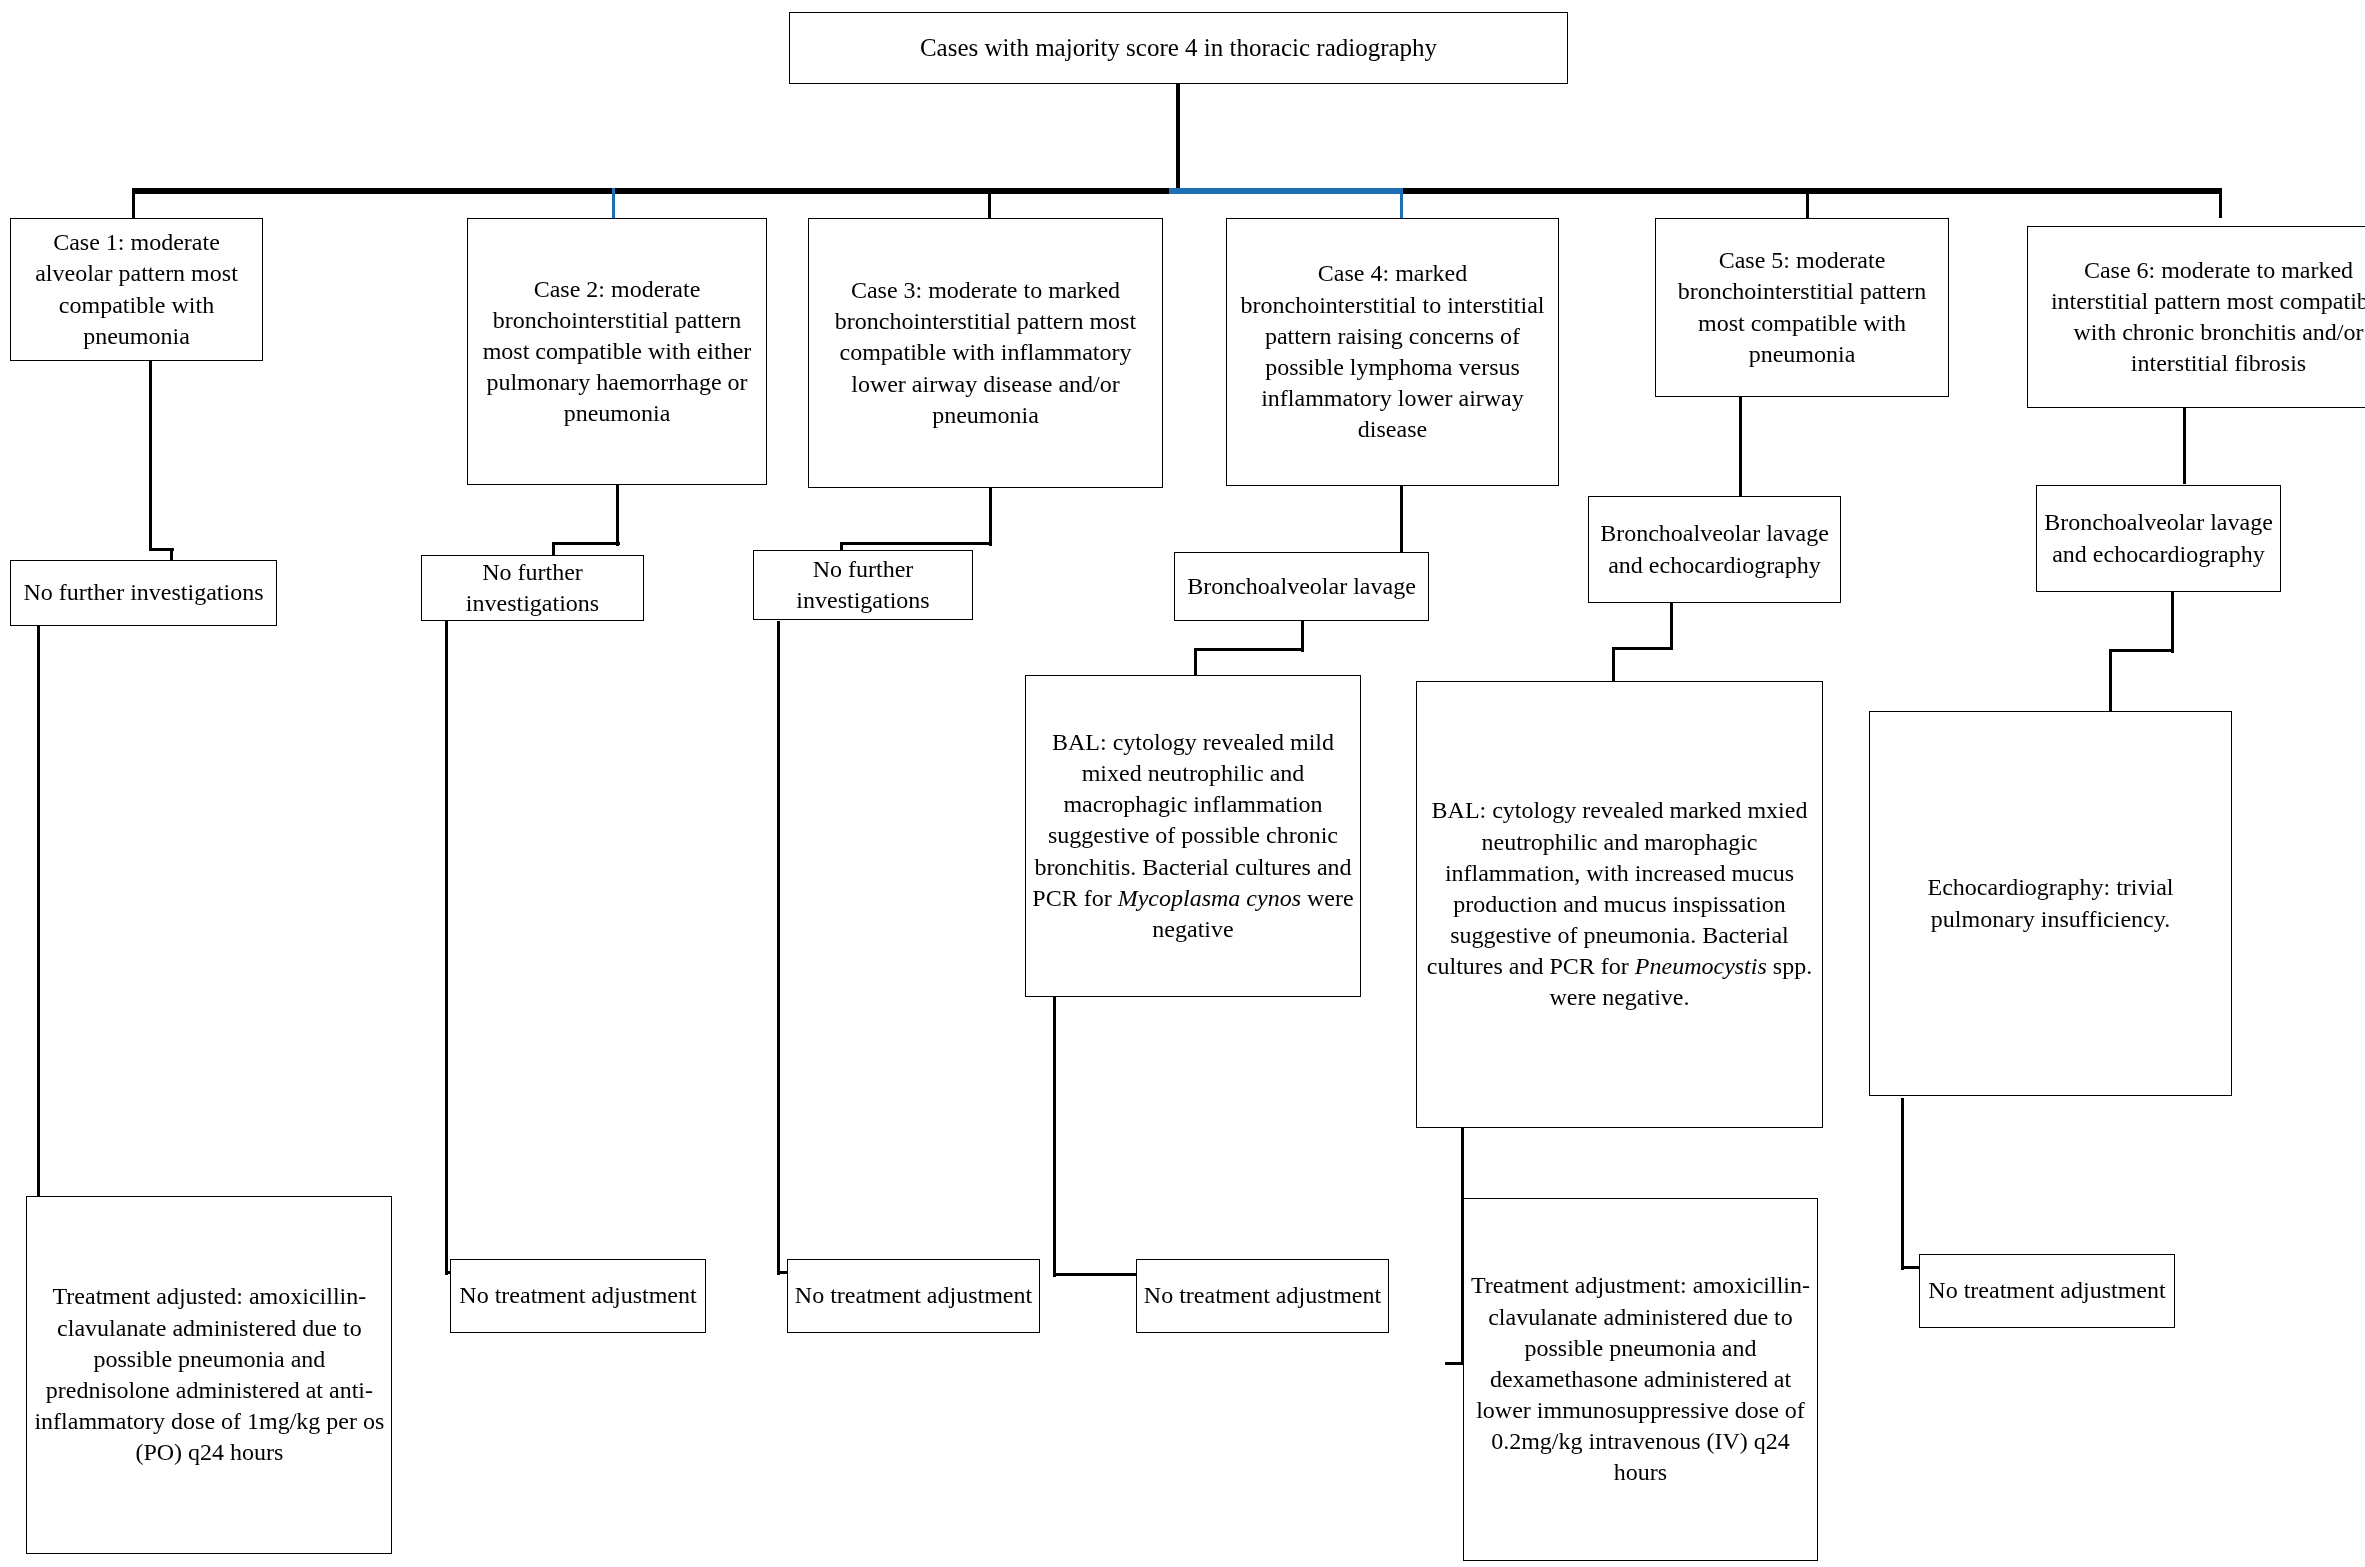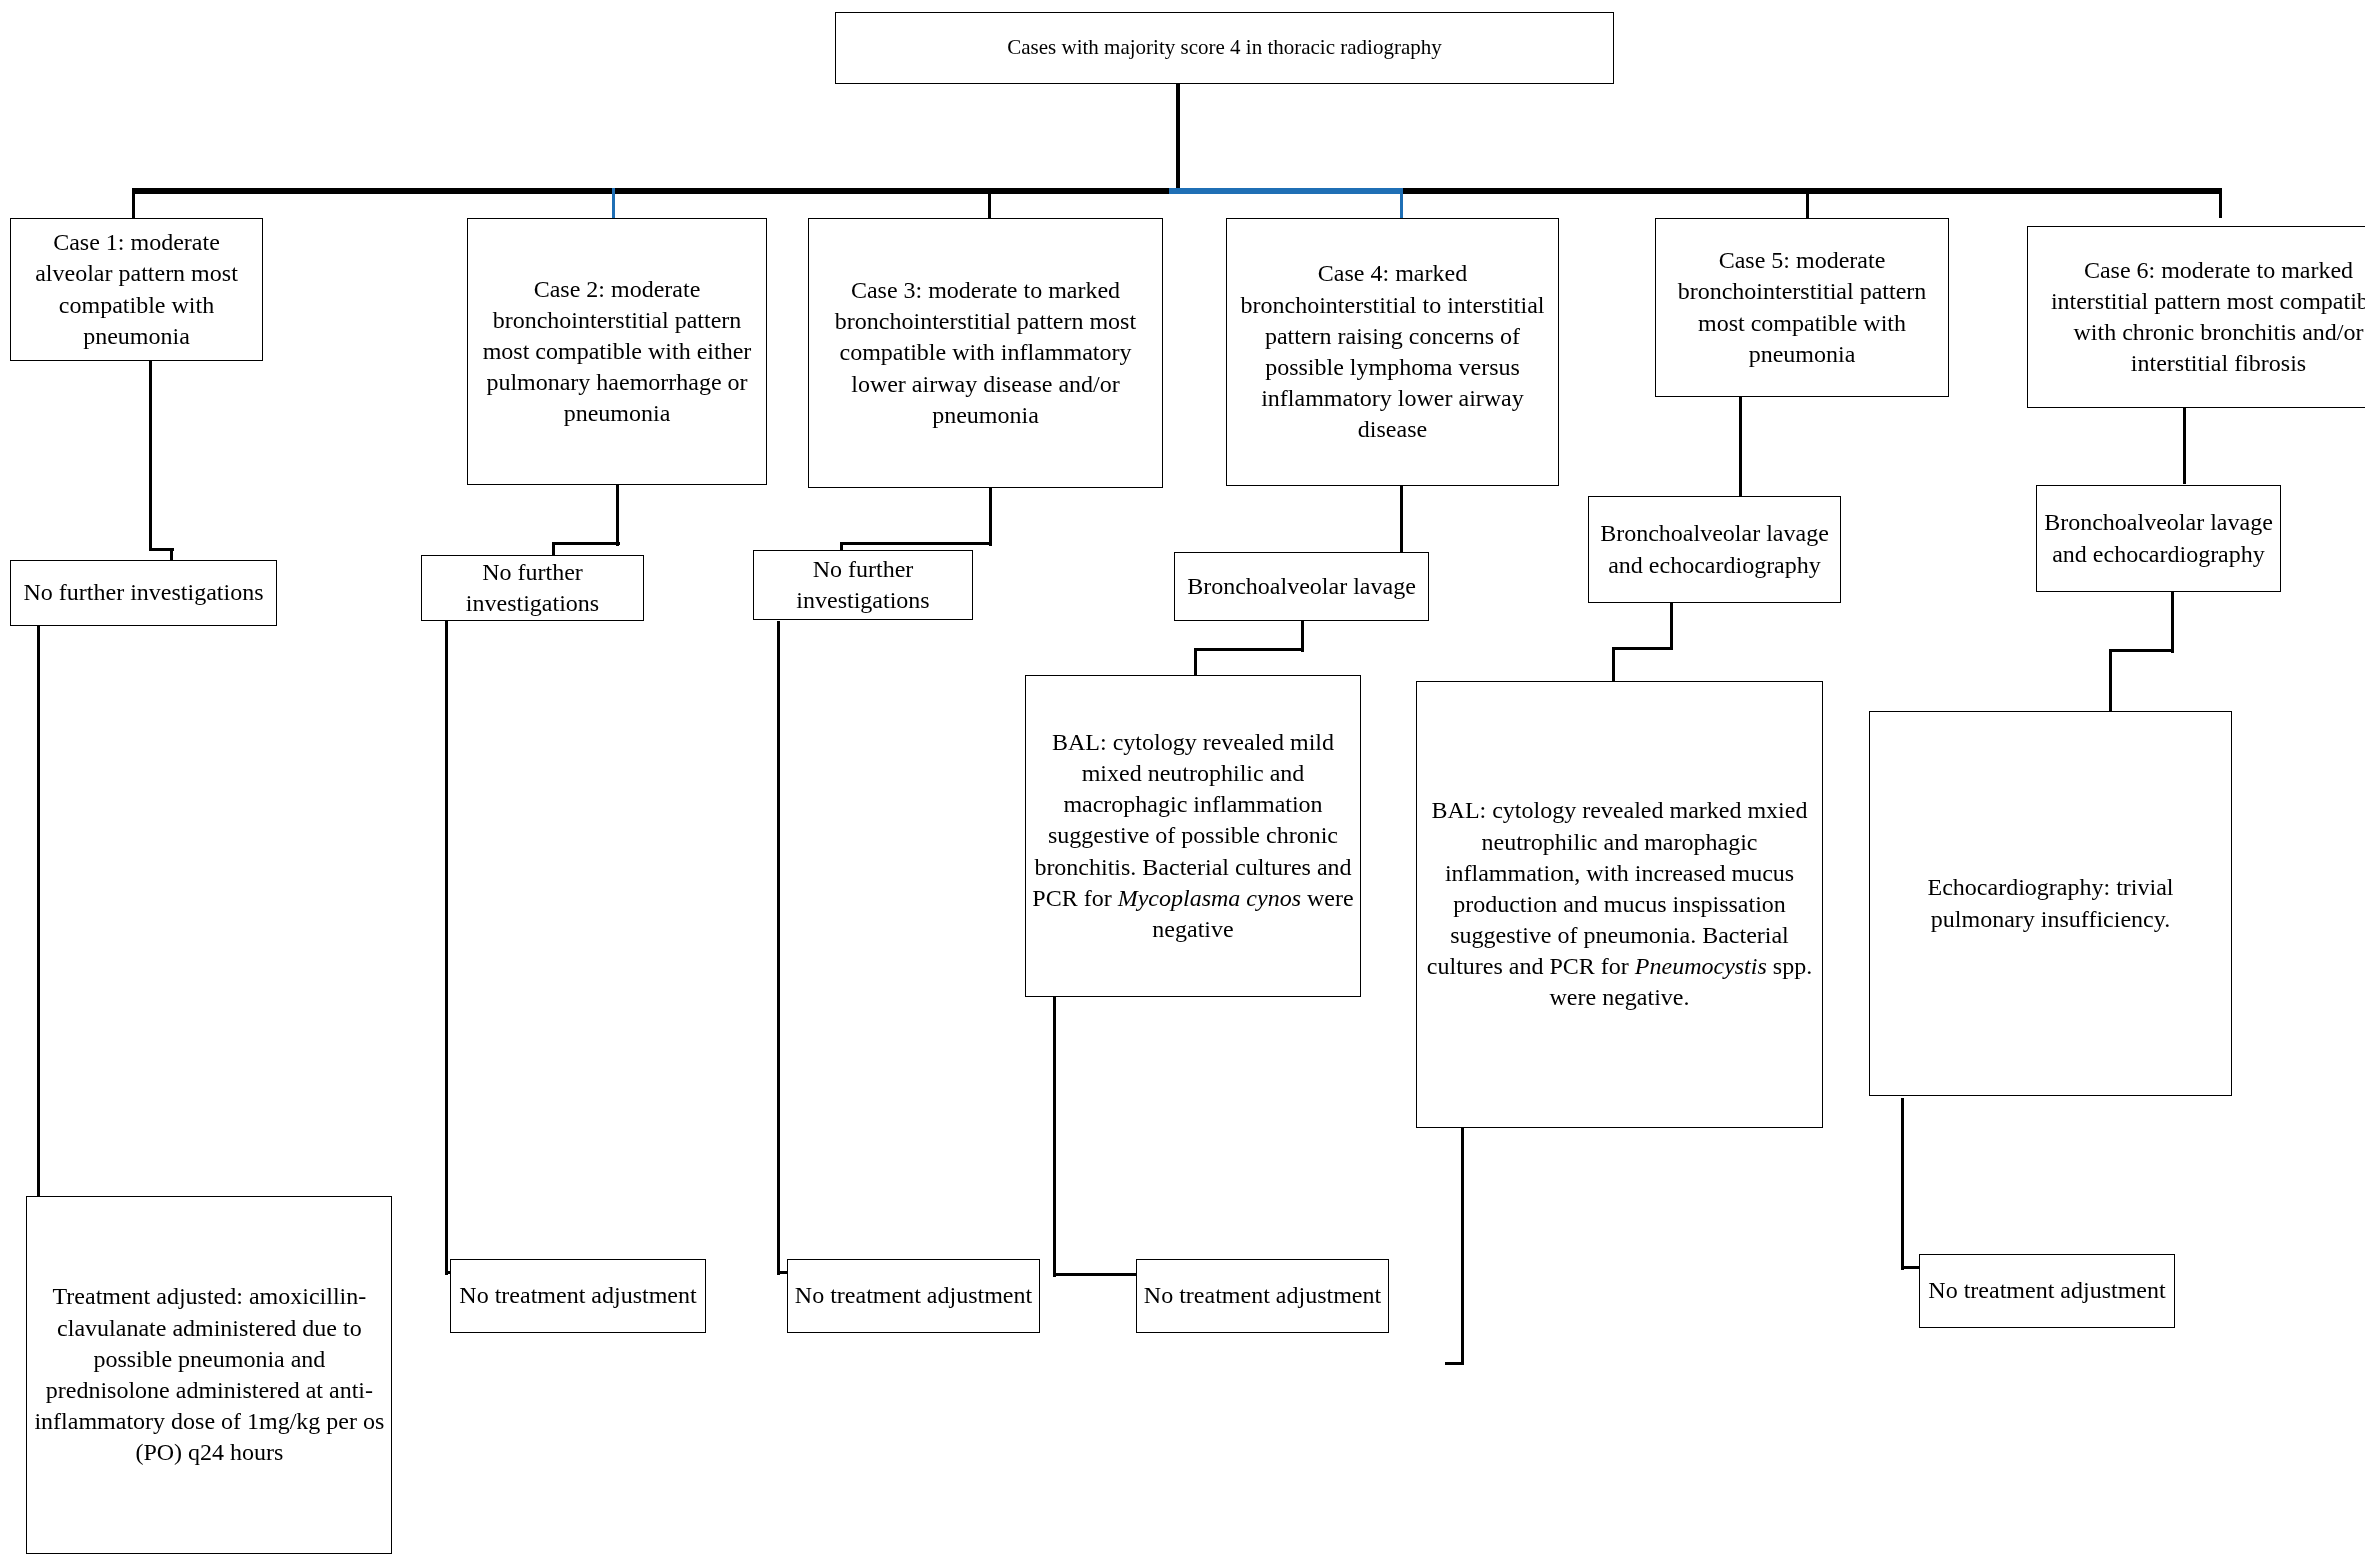--- a/index.html
+++ b/index.html
@@ -21,21 +21,21 @@
     text-align:center;
     line-height:1.30;
     color:#000000;
     z-index:5;
     padding:3.3px 5.5px;
   }
   .node .txt{display:block;width:100%;}
   .node p{margin:0;}
   .node p + p{margin-top:1.05em;}
   .node i{font-style:italic;}
-  .f46{font-size:21px;margin-left:46px;}
+  .f46{font-size:25px;}
   .f44{font-size:24px;}
   .f43{font-size:24px;}
   .ln{position:absolute;background:#000000;z-index:1;}
   .ln.blue{background:#1F6FB5;}
   .vline{width:3.3px;}
   .hline{height:3.3px;}
   .vline.blue{width:2.8px;}
   .hline.blue{height:5px;}
 </style>
 </head>
@@ -182,19 +182,22 @@
   </div>
 
   <div class="node f44" style="left:787px;top:1259px;width:253px;height:74px;">
     <span class="txt">No treatment adjustment</span>
   </div>
 
   <div class="node f44" style="left:1136px;top:1259px;width:253px;height:74px;">
     <span class="txt">No treatment adjustment</span>
   </div>
 
+  <div class="node f43" style="left:1463px;top:1198px;width:355px;height:363px;">
+    <span class="txt">Treatment adjustment: amoxicillin-clavulanate administered due to possible pneumonia and dexamethasone administered at lower immunosuppressive dose of 0.2mg/kg intravenous (IV) q24 hours</span>
+  </div>
 
   <div class="node f44" style="left:1919px;top:1254px;width:256px;height:74px;">
     <span class="txt">No treatment adjustment</span>
   </div>
 
 </div>
 
 
 </body></html>

